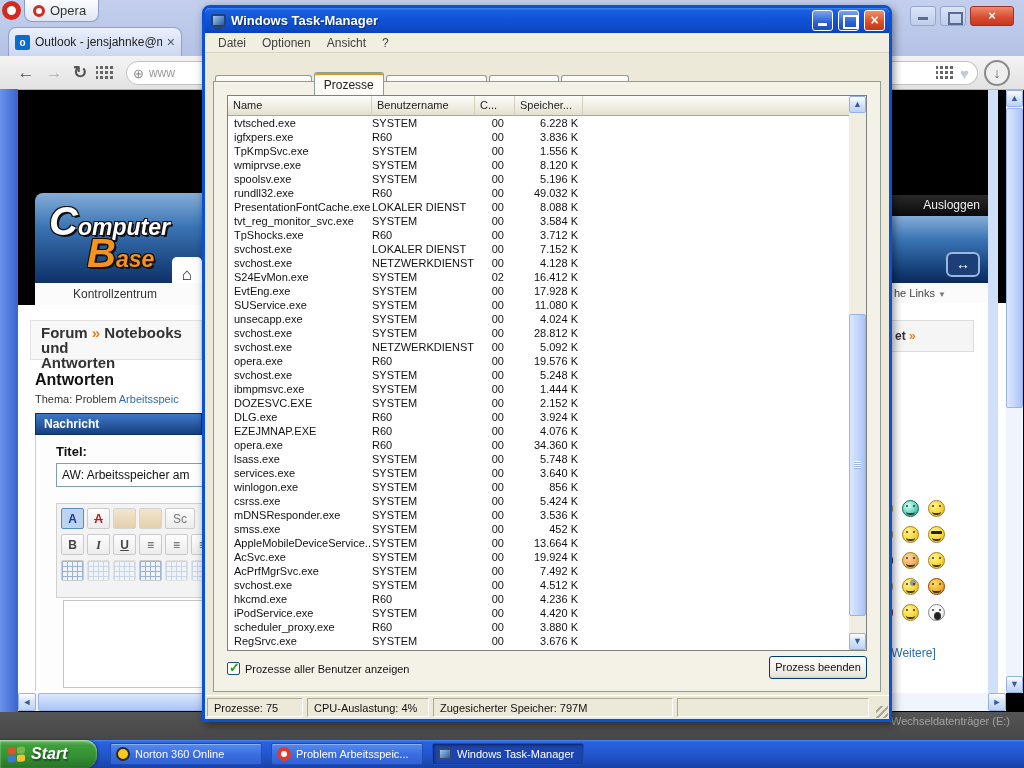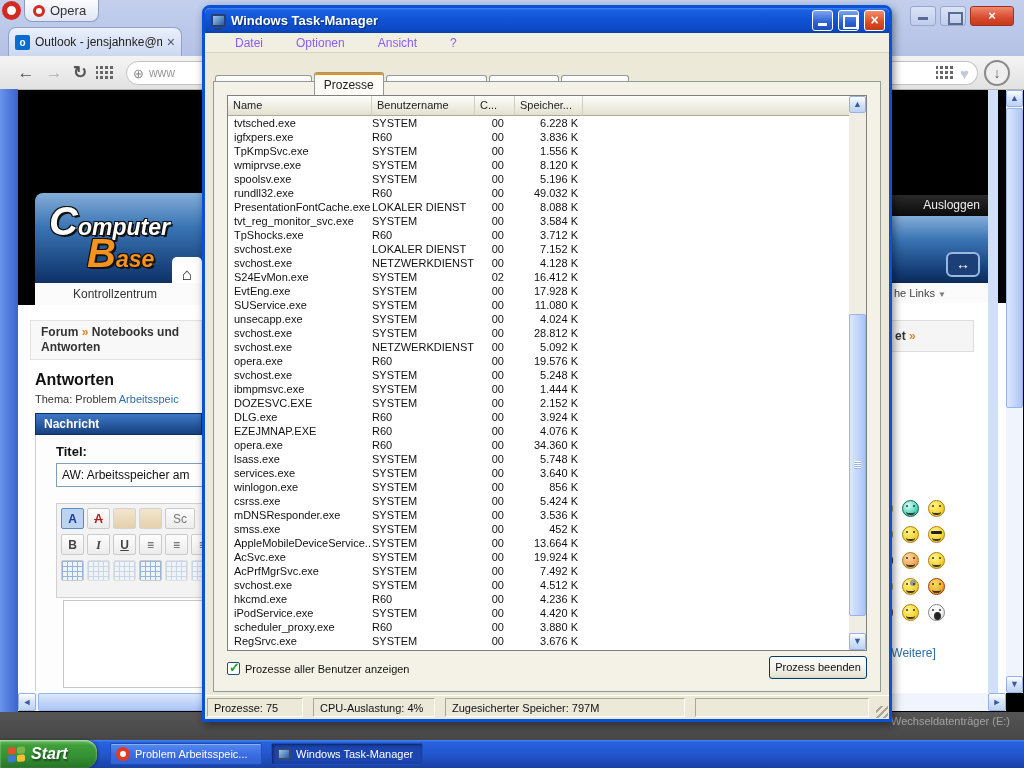--- a/index.html
+++ b/index.html
@@ -42,21 +42,21 @@
   #cb-left{left:0;top:0;width:184px;height:603px;}
   #cb-whitebody{left:0;top:215px;width:184px;height:388px;background:#fff;}
   #cb-header{left:17px;top:103px;width:167px;height:97px;border-radius:8px 0 0 0;background:linear-gradient(#85aed8 0%,#3a74b4 35%,#123a72 85%,#0c2a58 100%);}
   .cb-logo{left:14px;top:10px;color:#fff;font-weight:bold;font-style:italic;line-height:0.9;text-shadow:2px 2px 0 #111,-1px -1px 0 #111,1px -1px 0 #111,-1px 1px 0 #111;}
   .cb-logo .cap{font-size:40px;}
   .cb-logo .rest{font-size:23px;}
   .cb-logo .orange{color:#f6921e;}
   .cb-logo .line2{margin-left:38px;margin-top:-4px;}
   #cb-hometab{right:0;top:64px;width:30px;height:33px;background:#fff;border-radius:5px 5px 0 0;text-align:center;font-size:17px;color:#222;line-height:36px;}
   #cb-kbar{left:17px;top:193px;width:167px;height:22px;background:#fbfbfb;font-size:12px;color:#333;padding:4px 0 0 38px;}
-  #cb-breadcrumb{left:12px;top:230px;width:172px;height:40px;background:#f8f8f8;border:1px solid #e2e2e2;font-size:12px;color:#333;font-weight:bold;padding:4px 0 0 10px;line-height:15px;}
+  #cb-breadcrumb{left:12px;top:230px;width:172px;height:40px;background:#f8f8f8;border:1px solid #e2e2e2;font-size:15px;color:#333;font-weight:bold;padding:4px 0 0 10px;line-height:15px;}
   .chev-orange{color:#e8821e;}
   #cb-heading{left:17px;top:281px;font-size:16px;font-weight:bold;color:#111;}
   #cb-thema{left:17px;top:303px;font-size:11px;color:#333;}
   .cb-link{color:#2b6dad;}
   #cb-nachricht{left:17px;top:323px;width:167px;height:22px;background:linear-gradient(#3f78c8,#16407e);border:1px solid #0d2f60;color:#fff;font-weight:bold;font-size:12px;padding:3px 0 0 8px;}
   #cb-msgpanel{left:17px;top:345px;width:167px;height:256px;background:#fdfdfe;border-left:1px solid #c4cede;}
   #titel-label{left:20px;top:9px;font-size:13px;font-weight:bold;color:#111;}
   #titel-input{left:20px;top:28px;width:147px;height:24px;background:#fff;border:1px solid #7f9db9;font-size:12px;color:#111;padding:4px 0 0 5px;white-space:nowrap;overflow:hidden;}
   #ed-toolbar{left:20px;top:68px;width:147px;height:95px;background:#f3f3f3;border:1px solid #d0d0d0;padding:4px 0 0 4px;}
   .ed-row{display:flex;gap:3px;margin-bottom:5px;}
@@ -113,21 +113,21 @@
   #tm{left:202px;top:5px;width:690px;height:717px;z-index:10;border:3px solid #0b51d8;border-radius:8px 8px 0 0;background:#ece9d8;box-shadow:2px 3px 8px rgba(0,0,0,.45);}
   #tm-title{left:0;top:0;width:684px;height:25px;background:linear-gradient(#3d86f0 0%,#1a60e0 10%,#1153d6 45%,#0c49c4 85%,#0a40b0 100%);border-radius:5px 5px 0 0;display:flex;align-items:center;padding:0 4px 0 6px;gap:5px;}
   #tm-title .txt{color:#fff;font-weight:bold;font-size:13px;flex:1;text-shadow:1px 1px 1px rgba(0,0,0,.4);}
   .tm-app-ico{width:15px;height:13px;background:linear-gradient(135deg,#9cc8f4,#2a5a9a);border:2px solid #27406e;border-radius:2px;position:relative;}
   .tm-app-ico::after{content:"";position:absolute;left:2px;bottom:-5px;width:7px;height:2px;background:#27406e;}
   .tbtn{width:21px;height:21px;border-radius:3px;border:1px solid #fff;background:linear-gradient(#7ba4f2,#2a61d4 60%,#1e4cba);position:relative;}
   .tbtn.min::after{content:"";position:absolute;left:5px;bottom:4px;width:9px;height:3px;background:#fff;}
   .tbtn.max::after{content:"";position:absolute;left:4px;top:4px;width:11px;height:10px;border:2px solid #fff;}
   .tbtn.cls{background:linear-gradient(#f0906a,#dd4f27 55%,#c03a18);color:#fff;font-size:14px;font-weight:bold;text-align:center;line-height:19px;}
   #tm-menubar{left:0;top:25px;width:684px;height:20px;background:#f1efe2;border-bottom:1px solid #d8d4c0;display:flex;align-items:center;padding-left:6px;gap:2px;}
-  .menu-item{font-size:12px;color:#8b5cf6;padding:2px 7px;margin-left:17px;}
+  .menu-item{font-size:12px;color:#404040;padding:2px 7px;}
   #tm-tabs{left:10px;top:66px;height:21px;display:flex;align-items:flex-end;}
   .tab{font-size:12px;color:#222;padding:3px 9px;border:1px solid #919b9c;border-bottom:none;border-radius:3px 3px 0 0;background:linear-gradient(#fff,#f2f0e4 60%,#e6e3d4);margin-right:2px;height:20px;}
   .tab.active{background:#fdfcf7;height:23px;padding-top:5px;box-shadow:inset 0 3px 0 -1px #e5940e;position:relative;z-index:2;}
   #tm-panel{left:8px;top:73px;width:668px;height:611px;border:1px solid #919b9c;background:#f4f2e6;}
   #tm-list{left:13px;top:13px;width:640px;height:556px;border:1px solid #808080;background:#fff;overflow:hidden;}
   #tm-lheader{left:0;top:0;width:638px;height:20px;display:flex;}
   .hcell{height:20px;background:linear-gradient(#fdfdfb,#eceadd 70%,#e2dfce);border-right:1px solid #d4d0ba;border-bottom:1px solid #aca899;font-size:11px;color:#222;padding:3px 0 0 5px;flex:0 0 auto;}
   .hc0{width:144px;} .hc1{width:103px;} .hc2{width:40px;} .hc3{width:68px;} .hcf{flex:1 1 auto;border-right:none;}
   #tm-rows{left:0;top:20px;width:621px;}
   .prow{display:flex;height:14px;font-size:11px;color:#111;line-height:14px;}
@@ -138,21 +138,21 @@
   #tm-vscroll{right:0;top:0;width:17px;height:554px;background:#f0eee3;position:absolute;}
   #tm-vscroll .up,#tm-vscroll .down{position:absolute;left:0;width:17px;height:17px;font-size:9px;line-height:15px;}
   #tm-vscroll .down{bottom:0;}
   #tm-vscroll .thumb{position:absolute;left:0;top:218px;width:17px;height:302px;background:linear-gradient(90deg,#dce8fc,#c4d6fa 50%,#aac4f6);border:1px solid #98b4e8;border-radius:2px;}
   #tm-vscroll .thumb::after{content:"";position:absolute;left:4px;top:146px;width:7px;height:8px;background:repeating-linear-gradient(#fff 0 1px,#9ab4e8 1px 2px);}
   #tm-check{left:13px;top:580px;display:flex;align-items:center;gap:5px;}
   .cbox{width:13px;height:13px;background:#fff;border:1px solid #1c5180;border-radius:2px;position:relative;}
   .cbox::after{content:"✓";position:absolute;left:1px;top:-3px;color:#21a121;font-size:13px;font-weight:bold;}
   #tm-check .lbl{font-size:11px;color:#111;}
   #tm-endbtn{right:13px;top:574px;width:98px;height:23px;background:linear-gradient(#fefefe,#f4f3ee 45%,#e8e6da 90%,#d6d3c4);border:1px solid #003c74;border-radius:3px;font-size:11px;color:#111;text-align:center;line-height:21px;}
-  #tm-status{left:0;top:687px;width:684px;height:24px;background:#ece9d8;border-top:1px solid #fff;display:flex;gap:10px;padding:2px 20px 0 2px;}
+  #tm-status{left:0;top:687px;width:684px;height:24px;background:#ece9d8;border-top:1px solid #fff;display:flex;gap:4px;padding:2px 20px 0 2px;}
   .scell{height:19px;border:1px solid;border-color:#aca899 #fff #fff #aca899;font-size:11px;color:#111;padding:3px 0 0 6px;}
   .sc0{width:96px;} .sc1{width:122px;} .sc2{width:240px;} .scf{flex:1;}
   #tm-grip{position:absolute;right:1px;bottom:1px;width:12px;height:12px;background:repeating-linear-gradient(135deg,transparent 0 3px,#aca899 3px 5px);}
 
   
   #taskbar{left:0;top:740px;width:1024px;height:28px;z-index:30;background:linear-gradient(#4a8af2 0%,#2862dd 8%,#2458d2 45%,#1941a5 100%);display:flex;align-items:center;}
   #start-btn{width:97px;height:28px;border-radius:0 12px 12px 0;background:linear-gradient(#6cbc66 0%,#3e9e3a 20%,#349034 60%,#277427 100%);box-shadow:inset 0 1px 2px #bfe8b8,1px 0 3px rgba(0,0,0,.4);display:flex;align-items:center;gap:6px;padding-left:8px;flex:0 0 auto;}
   #start-btn .txt{color:#fff;font-size:16px;font-weight:bold;font-style:italic;text-shadow:1px 2px 2px rgba(0,0,0,.5);}
   .winflag{width:17px;height:15px;display:grid;grid-template-columns:8px 8px;grid-template-rows:7px 7px;gap:1px;transform:skewY(-4deg);}
   .winflag i{border-radius:2px;}
@@ -627,20 +627,24 @@
     <span class="winflag">
         <i></i>
         <i></i>
         <i></i>
         <i></i>
       </span>
     <span class="txt">Start</span>
   </div>
   <div id="task-buttons">
 
+  <div class="task-btn">
+        <span class="tb-icon ic-norton"></span>
+        <span>Norton 360 Online</span>
+      </div>
       <div class="task-btn">
         <span class="tb-icon ic-opera"></span>
         <span>Problem Arbeitsspeic...</span>
       </div>
       <div class="task-btn active">
         <span class="tb-icon ic-tm"></span>
         <span>Windows Task-Manager</span>
       </div>
     </div>
 </div>

